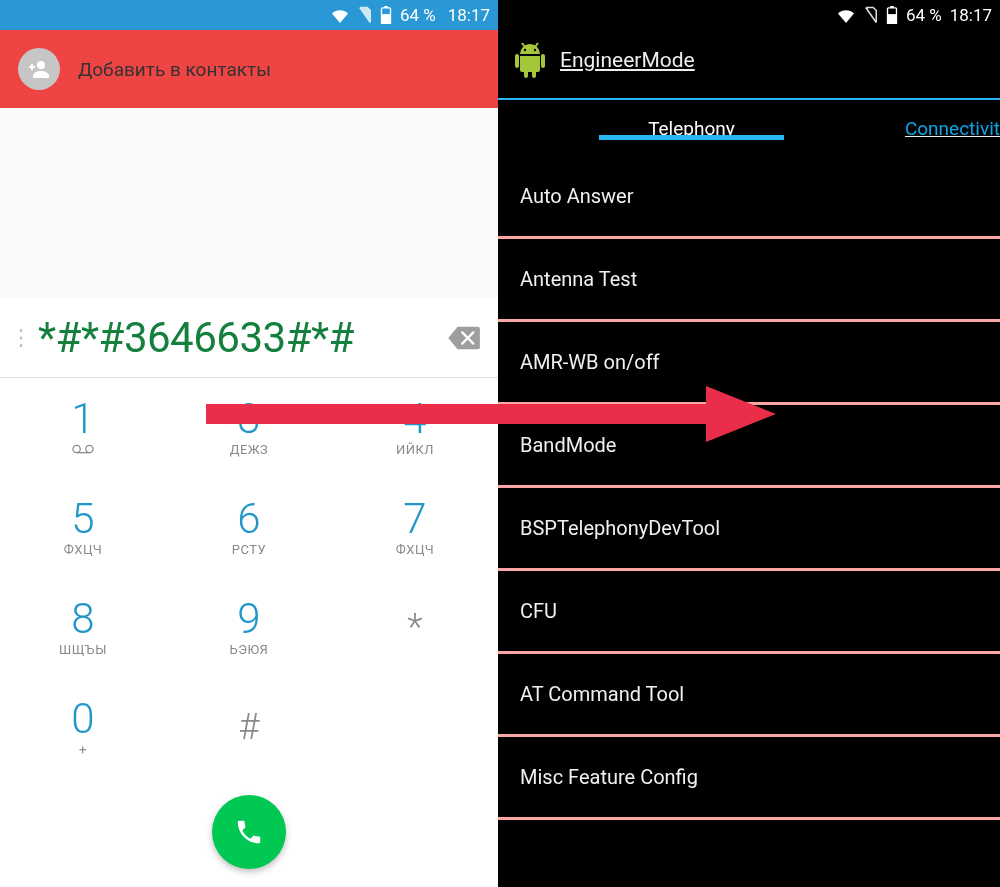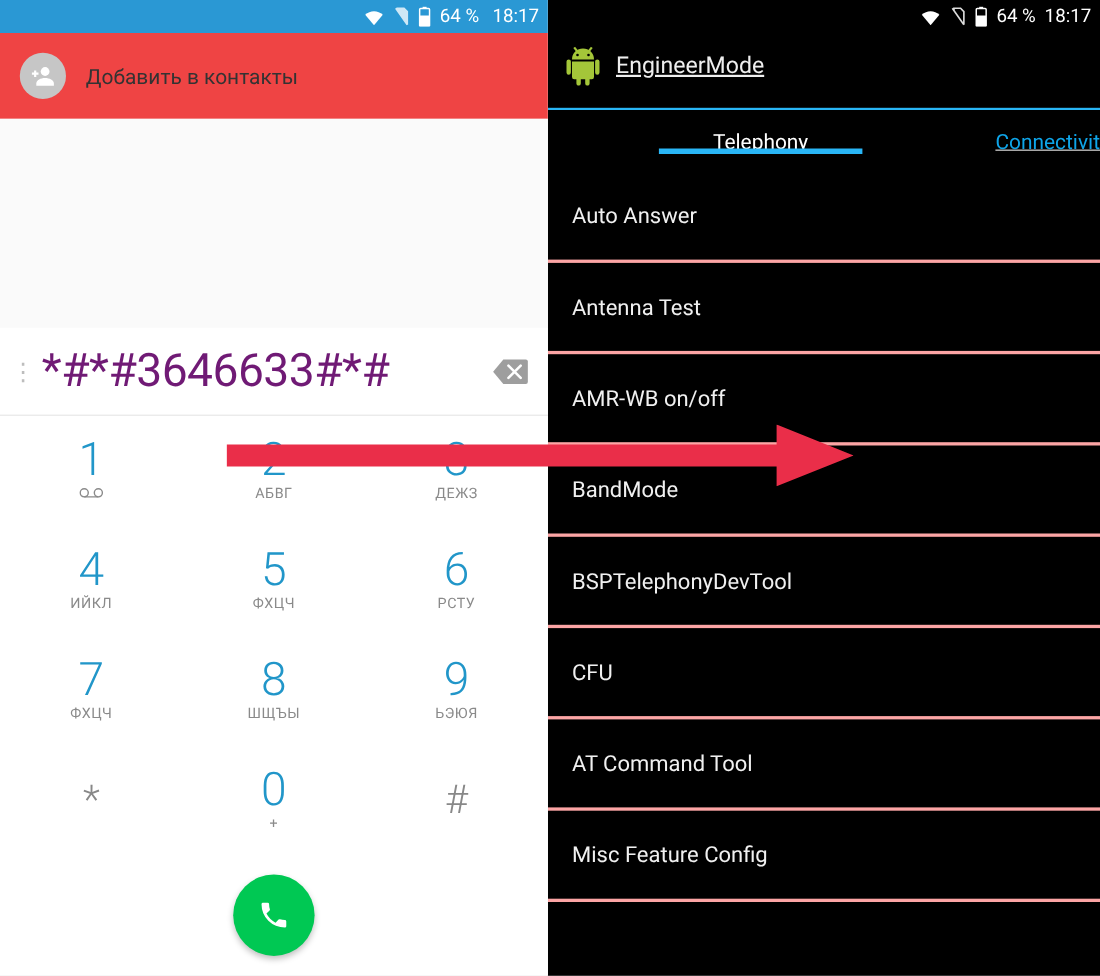--- a/index.html
+++ b/index.html
@@ -58,21 +58,21 @@
     align-items: center;
     background: #fff;
     border-bottom: 1px solid #e0e0e0;
     height: 80px;
     padding: 0 8px 0 4px;
   }
   .input-row .more {
     color: #bdbdbd; font-size: 22px; width: 34px; text-align: center;
   }
   .input-row .number {
-    flex: 1; color: #701a75;
+    flex: 1; color: #15803d;
     font-size: 42px; letter-spacing: -0.5px;
     white-space: nowrap;
   }
   .input-row .backspace {
     width: 50px; display: flex; align-items: center; justify-content: center;
     color: #9e9e9e;
   }
 
   .keypad {
     flex: 1;
@@ -224,24 +224,20 @@
     <div class="keypad">
       <div class="key">
           <span class="digit">1</span>
           <span class="sub"><svg width="22" height="10" viewBox="0 0 24 10">
               <circle cx="5" cy="5" r="4" fill="none" stroke="#8a8a8a" stroke-width="1.4"></circle>
               <circle cx="19" cy="5" r="4" fill="none" stroke="#8a8a8a" stroke-width="1.4"></circle>
               <line x1="5" y1="9" x2="19" y2="9" stroke="#8a8a8a" stroke-width="1.4"></line>
             </svg></span>
         </div>
       <div class="key">
-          <span class="digit">2</span>
-          <span class="sub">АБВГ</span>
-        </div>
-      <div class="key">
           <span class="digit">3</span>
           <span class="sub">ДЕЖЗ</span>
         </div>
       <div class="key">
           <span class="digit">4</span>
           <span class="sub">ИЙКЛ</span>
         </div>
       <div class="key">
           <span class="digit">5</span>
           <span class="sub">ФХЦЧ</span>

